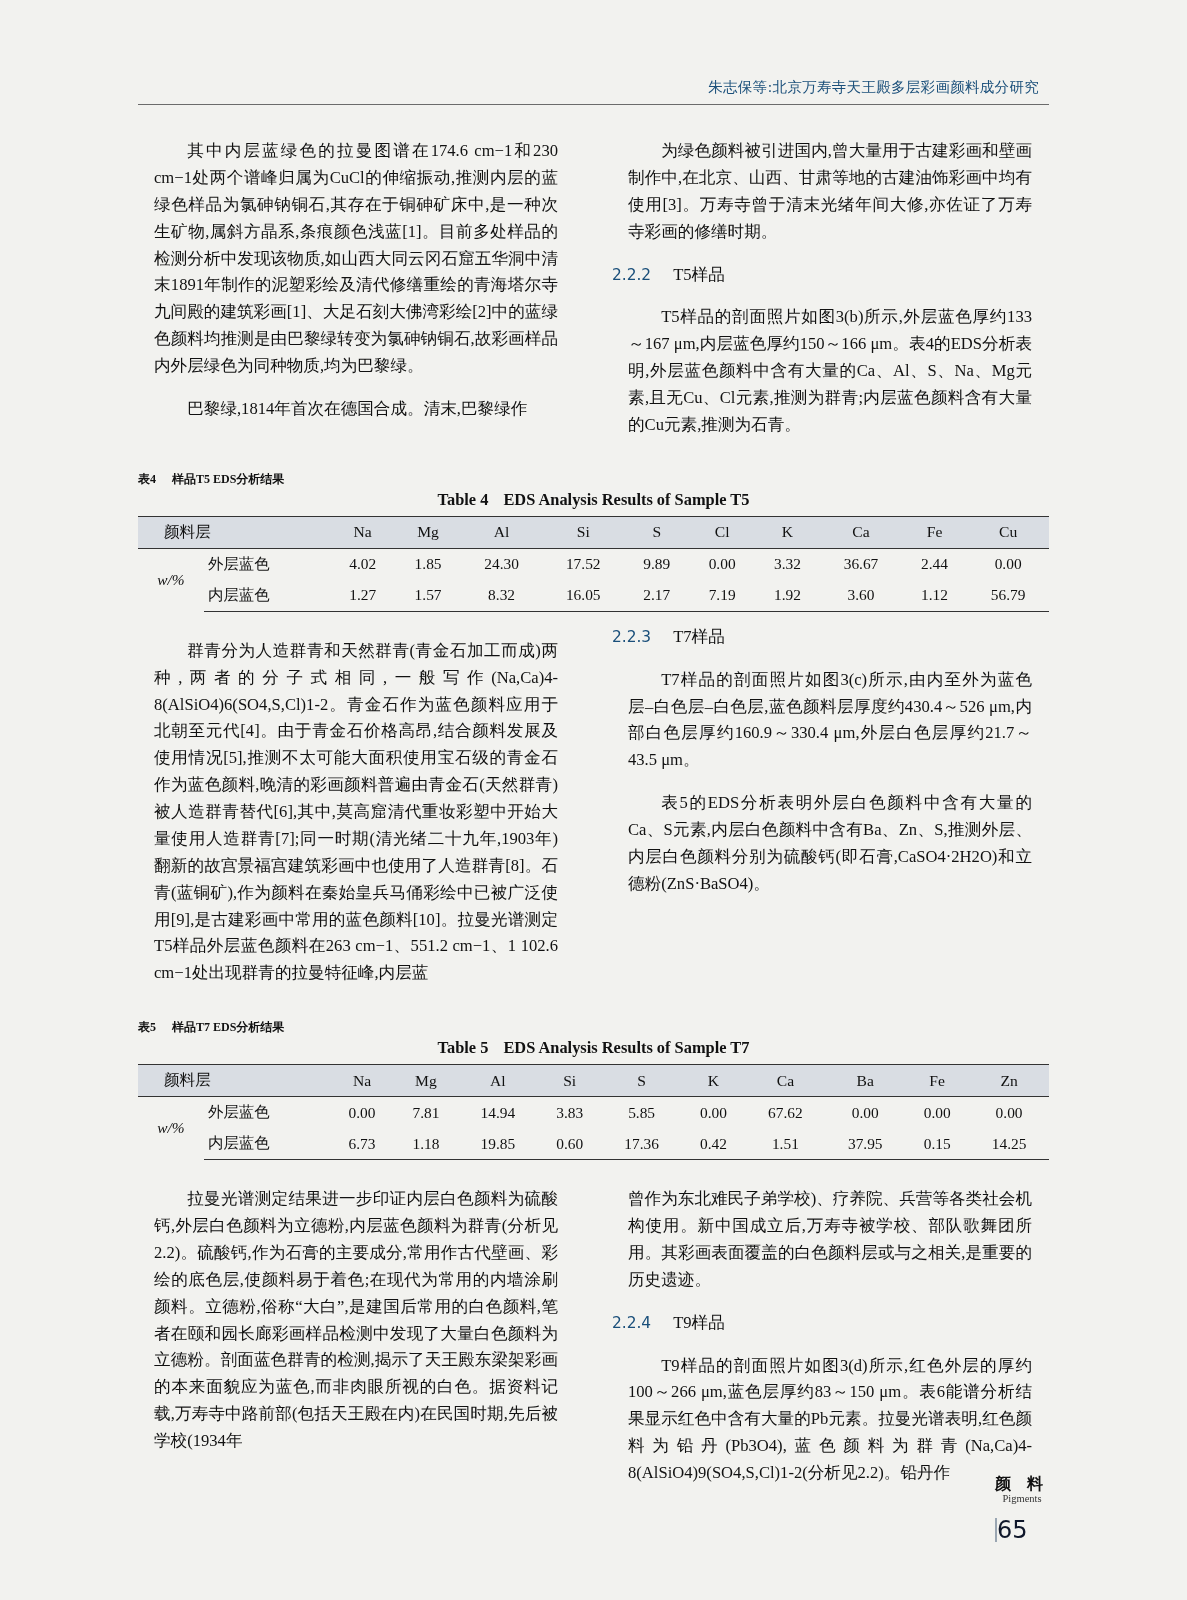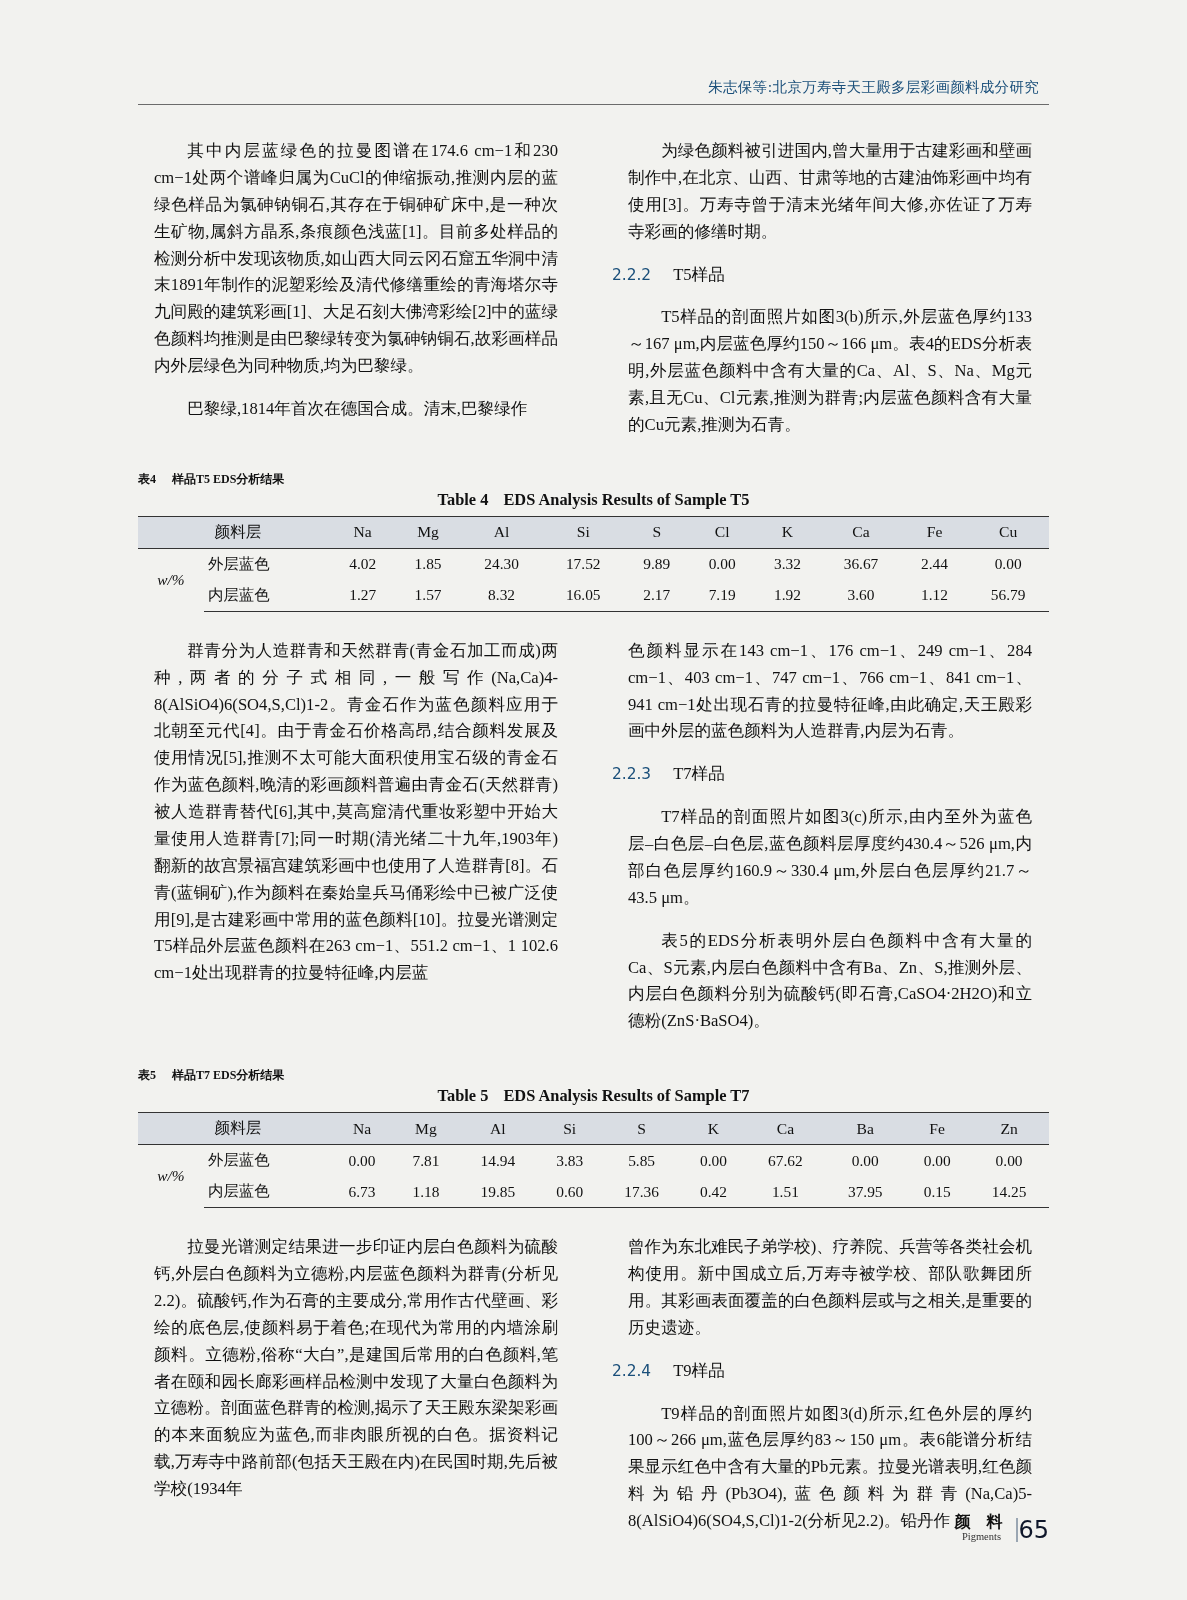--- a/index.html
+++ b/index.html
@@ -106,22 +106,22 @@
   }
   table.eds thead tr {
     background: #d9dde3;
   }
   table.eds thead th {
     border-top: 1.4px solid #333;
     border-bottom: 1.4px solid #333;
     font-size: 15.6px;
   }
   table.eds thead th.lead {
-    text-align: center;
-    padding-left: 10px;
+    text-align: left;
+    padding-left: 26px;
     width: 118px;
   }
   table.eds tbody td.unit {
     width: 62px;
     font-style: italic;
     text-align: center;
     font-size: 15.4px;
   }
   table.eds tbody td.layer {
     width: 120px;
@@ -129,22 +129,23 @@
     padding-left: 4px;
   }
   table.eds tbody tr.last td {
     border-bottom: 1.4px solid #333;
   }
   .footer {
     position: absolute;
     bottom: 58px;
     right: 138px;
     display: flex;
-    align-items: flex-end;
-    gap: 8px;
+    align-items: flex-start;
+    gap: 14px;
+    flex-direction: column;
   }
   .footer-label {
     text-align: center;
     line-height: 1.05;
   }
   .footer-cn {
     font-size: 16px;
     font-weight: bold;
     letter-spacing: 6px;
     color: #111;
@@ -239,21 +240,20 @@
           </tr>
         </tbody>
       </table>
     </div>
 
     <div class="cols">
       <div class="col">
         <p class="indent">群青分为人造群青和天然群青(青金石加工而成)两种,两者的分子式相同,一般写作(Na,Ca)4-8(AlSiO4)6(SO4,S,Cl)1-2。青金石作为蓝色颜料应用于北朝至元代[4]。由于青金石价格高昂,结合颜料发展及使用情况[5],推测不太可能大面积使用宝石级的青金石作为蓝色颜料,晚清的彩画颜料普遍由青金石(天然群青)被人造群青替代[6],其中,莫高窟清代重妆彩塑中开始大量使用人造群青[7];同一时期(清光绪二十九年,1903年)翻新的故宫景福宫建筑彩画中也使用了人造群青[8]。石青(蓝铜矿),作为颜料在秦始皇兵马俑彩绘中已被广泛使用[9],是古建彩画中常用的蓝色颜料[10]。拉曼光谱测定T5样品外层蓝色颜料在263 cm−1、551.2 cm−1、1 102.6 cm−1处出现群青的拉曼特征峰,内层蓝</p>
       </div>
       <div class="col">
-        <p>色颜料显示在143 cm−1、176 cm−1、249 cm−1、284 cm−1、403 cm−1、747 cm−1、766 cm−1、841 cm−1、941 cm−1处出现石青的拉曼特征峰,由此确定,天王殿彩画中外层的蓝色颜料为人造群青,内层为石青。</p>
         <div class="sec-head">
           <span class="sec-num">2.2.3</span><span class="sec-title">T7样品</span>
         </div>
         <p class="indent">T7样品的剖面照片如图3(c)所示,由内至外为蓝色层–白色层–白色层,蓝色颜料层厚度约430.4～526 μm,内部白色层厚约160.9～330.4 μm,外层白色层厚约21.7～43.5 μm。</p>
         <p class="indent">表5的EDS分析表明外层白色颜料中含有大量的Ca、S元素,内层白色颜料中含有Ba、Zn、S,推测外层、内层白色颜料分别为硫酸钙(即石膏,CaSO4·2H2O)和立德粉(ZnS·BaSO4)。</p>
       </div>
     </div>
 
     <div class="table-block">
       <div class="tbl-cap-cn">
@@ -312,21 +312,21 @@
 
     <div class="cols">
       <div class="col">
         <p class="indent">拉曼光谱测定结果进一步印证内层白色颜料为硫酸钙,外层白色颜料为立德粉,内层蓝色颜料为群青(分析见2.2)。硫酸钙,作为石膏的主要成分,常用作古代壁画、彩绘的底色层,使颜料易于着色;在现代为常用的内墙涂刷颜料。立德粉,俗称“大白”,是建国后常用的白色颜料,笔者在颐和园长廊彩画样品检测中发现了大量白色颜料为立德粉。剖面蓝色群青的检测,揭示了天王殿东梁架彩画的本来面貌应为蓝色,而非肉眼所视的白色。据资料记载,万寿寺中路前部(包括天王殿在内)在民国时期,先后被学校(1934年</p>
       </div>
       <div class="col">
         <p>曾作为东北难民子弟学校)、疗养院、兵营等各类社会机构使用。新中国成立后,万寿寺被学校、部队歌舞团所用。其彩画表面覆盖的白色颜料层或与之相关,是重要的历史遗迹。</p>
         <div class="sec-head">
           <span class="sec-num">2.2.4</span><span class="sec-title">T9样品</span>
         </div>
-        <p class="indent">T9样品的剖面照片如图3(d)所示,红色外层的厚约100～266 μm,蓝色层厚约83～150 μm。表6能谱分析结果显示红色中含有大量的Pb元素。拉曼光谱表明,红色颜料为铅丹(Pb3O4),蓝色颜料为群青(Na,Ca)5-8(AlSiO4)6(SO4,S,Cl)1-2(分析见2.2)。铅丹作</p>
+        <p class="indent">T9样品的剖面照片如图3(d)所示,红色外层的厚约100～266 μm,蓝色层厚约83～150 μm。表6能谱分析结果显示红色中含有大量的Pb元素。拉曼光谱表明,红色颜料为铅丹(Pb3O4),蓝色颜料为群青(Na,Ca)4-8(AlSiO4)9(SO4,S,Cl)1-2(分析见2.2)。铅丹作</p>
       </div>
     </div>
 
   </div>
 
   <div class="footer">
     <div class="footer-label">
       <div class="footer-cn">颜 料</div>
       <div class="footer-en">Pigments</div>
     </div>

